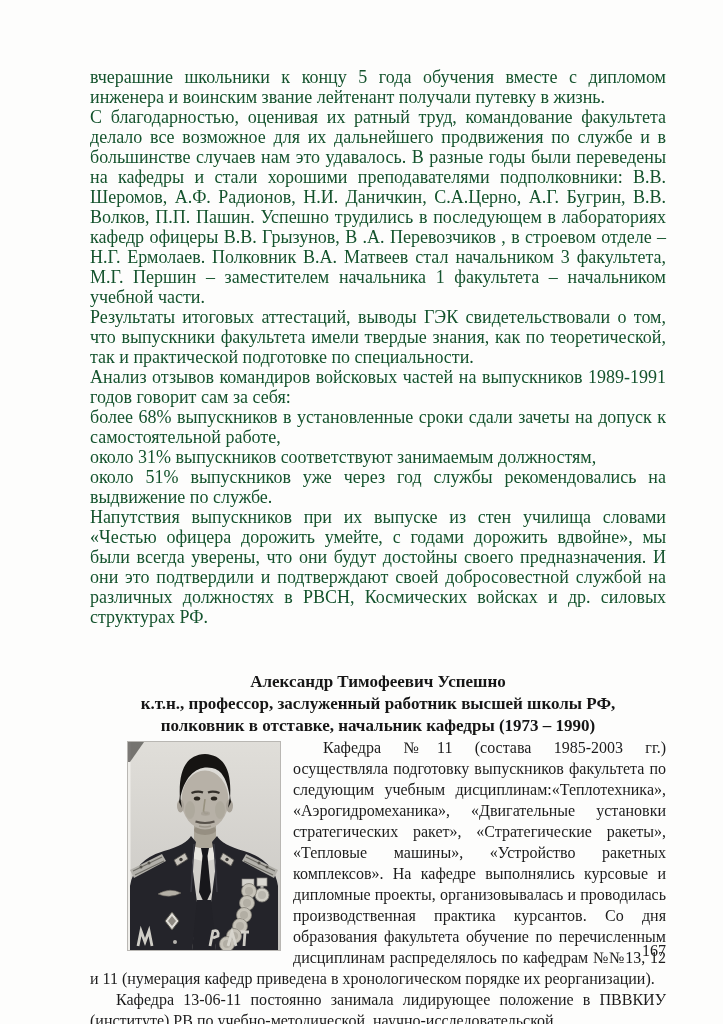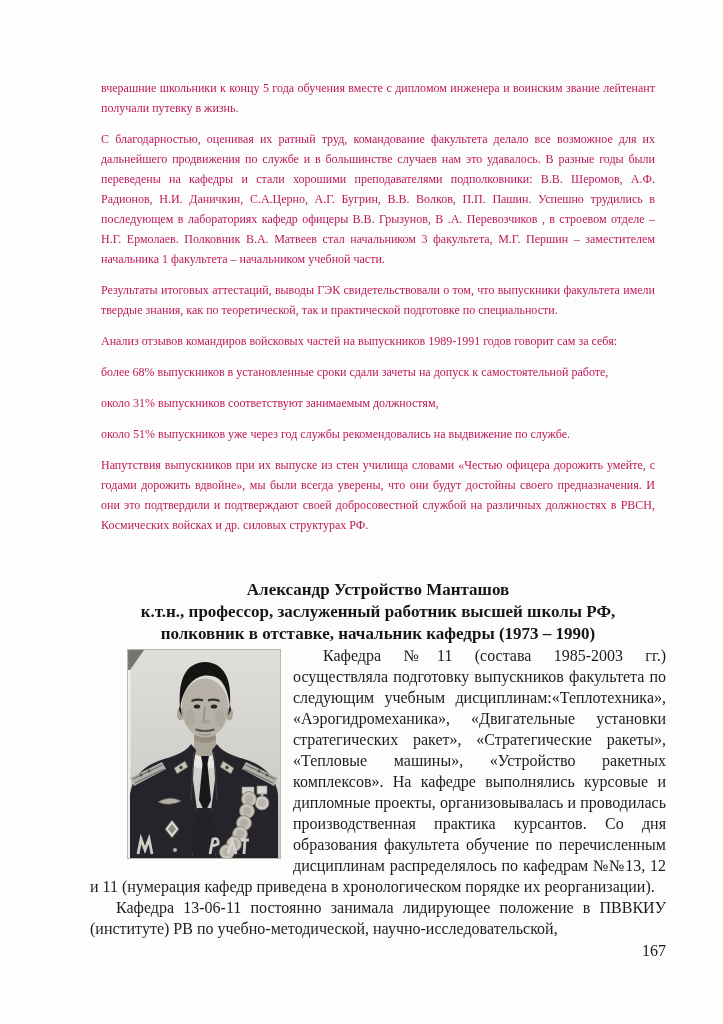--- a/index.html
+++ b/index.html
@@ -10,25 +10,25 @@
     background:#fdfdfc;
     font-family:"Liberation Serif","DejaVu Serif",serif;
     color:#1c1c1c;
     overflow:hidden;
   }
   .content{
     position:absolute;
     left:90px;top:67px;width:576px;
   }
   p.body{
-    margin:11px;
-    font-size:12px;
+    margin:0;
+    font-size:18px;
     line-height:20px;
     text-align:justify;
-    color:#be185d;
+    color:#14532d;
   }
   .heading{
     margin-top:44px;
     text-align:center;
     font-weight:bold;
     font-size:17px;
     line-height:22px;
     color:#161616;
   }
   .section{
@@ -62,21 +62,21 @@
     <p class="body">вчерашние школьники к концу 5 года обучения вместе с дипломом инженера и воинским звание лейтенант получали путевку в жизнь.</p>
     <p class="body">С благодарностью, оценивая их ратный труд, командование факультета делало все возможное для их дальнейшего продвижения по службе и в большинстве случаев нам это удавалось. В разные годы были переведены на кафедры и стали хорошими преподавателями подполковники: В.В. Шеромов, А.Ф. Радионов, Н.И. Даничкин,  С.А.Церно, А.Г. Бугрин, В.В. Волков, П.П. Пашин. Успешно трудились в последующем в лабораториях кафедр офицеры В.В. Грызунов, В .А. Перевозчиков , в строевом отделе – Н.Г. Ермолаев. Полковник В.А. Матвеев стал начальником 3 факультета, М.Г. Першин – заместителем начальника 1 факультета – начальником учебной части.</p>
     <p class="body">Результаты итоговых аттестаций, выводы ГЭК свидетельствовали о том, что выпускники факультета имели твердые знания, как по теоретической, так и практической подготовке по специальности.</p>
     <p class="body">Анализ отзывов командиров войсковых частей на выпускников 1989-1991 годов говорит сам за себя:</p>
     <p class="body">более 68% выпускников в установленные сроки сдали зачеты на допуск к самостоятельной работе,</p>
     <p class="body">около 31% выпускников соответствуют занимаемым должностям,</p>
     <p class="body">около 51% выпускников уже через год службы рекомендовались на выдвижение по службе.</p>
     <p class="body">Напутствия выпускников при их выпуске из стен училища словами «Честью офицера дорожить умейте, с годами дорожить вдвойне», мы были всегда уверены, что они будут достойны своего предназначения. И они это подтвердили и подтверждают своей добросовестной службой на различных должностях в РВСН, Космических войсках и др. силовых структурах РФ.</p>
 
     <div class="heading">
-      <div>Александр Устройство Манташов</div>
+      <div>Александр Тимофеевич Успешно</div>
       <div>к.т.н., профессор, заслуженный работник высшей школы РФ,</div>
       <div>полковник в отставке, начальник кафедры (1973 – 1990)</div>
     </div>
 
     <div class="section">
       <div class="photo-wrap">
 
         <svg width="152" height="208" viewBox="0 0 152 208" xmlns="http://www.w3.org/2000/svg">
           <defs>
             <linearGradient id="bgGrad" x1="0" y1="0" x2="0" y2="1">

